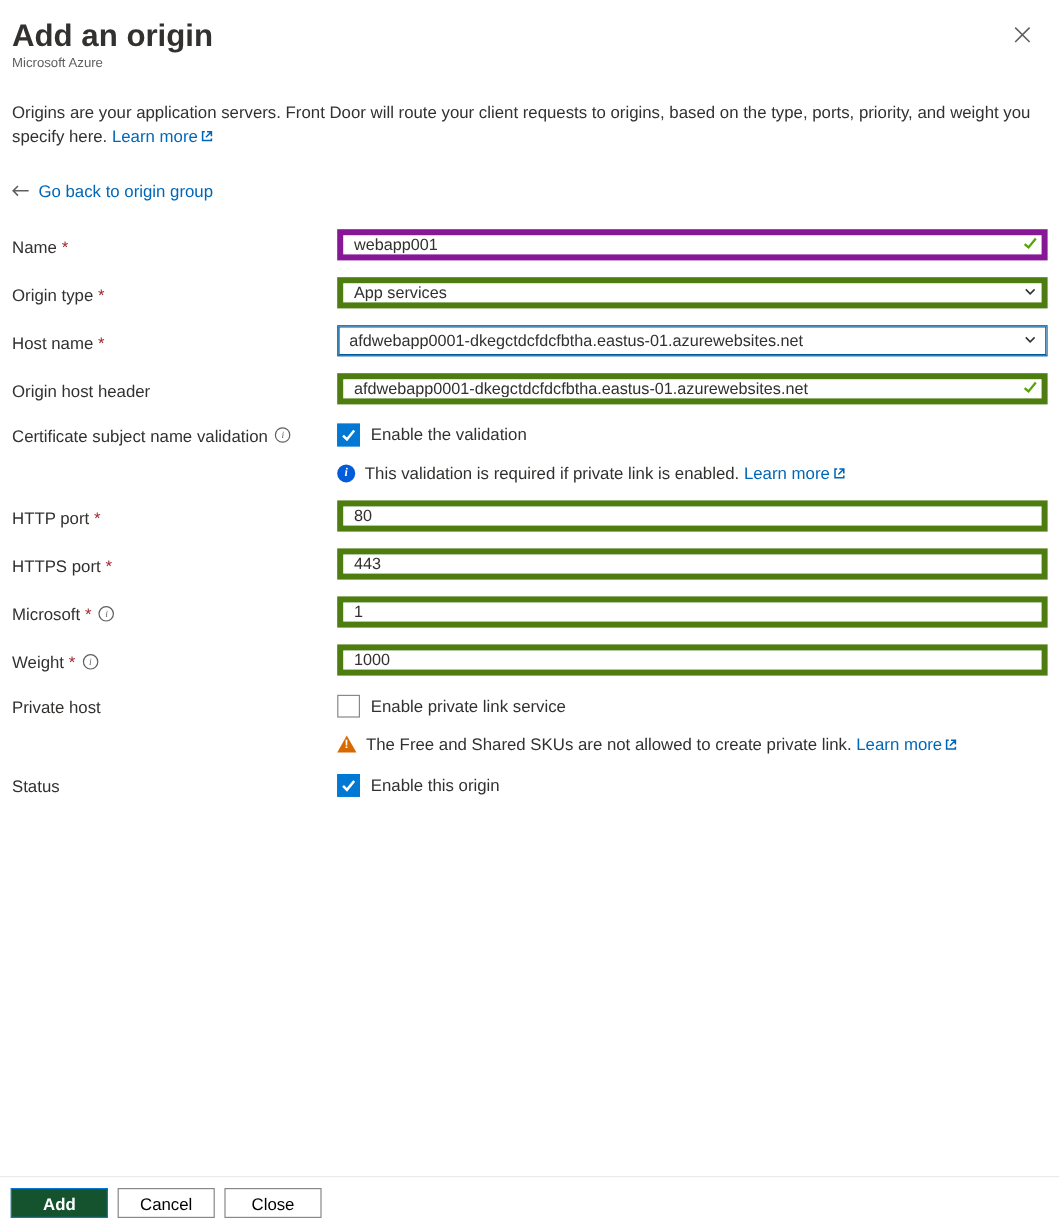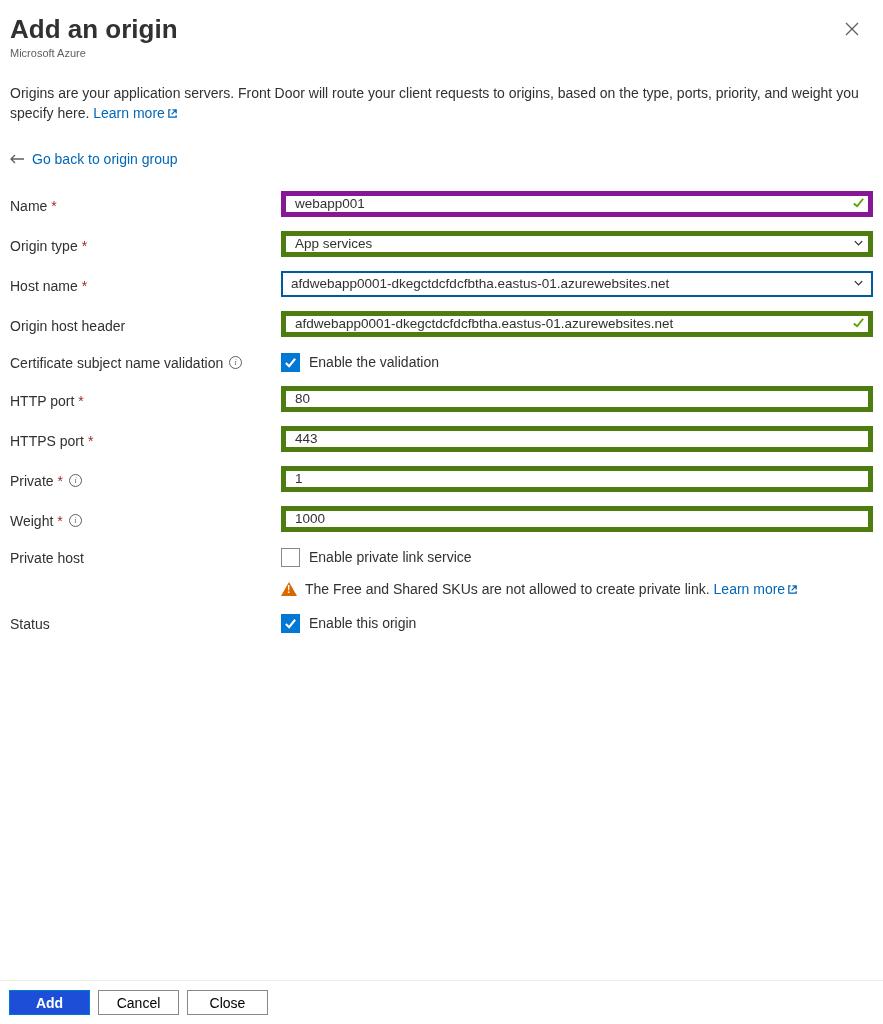--- a/index.html
+++ b/index.html
@@ -205,21 +205,21 @@
       min-width: 81px;
       height: 25px;
       border: 1px solid #8a8886;
       background: #fff;
       font-size: 14px;
       font-family: inherit;
       cursor: pointer;
       padding: 0 14px;
     }
     .btn.primary {
-      background: #1d4ed8;
+      background: #14532d;
       border-color: #0078d4;
       color: #fff;
       font-weight: 600;
     }
   </style>
 </head>
 <body>
 
 <div class="panel">
   <div class="header-row">
@@ -308,20 +308,26 @@
       <div class="cb-row">
         <span class="cb checked">
             <svg viewBox="0 0 14 14">
               <path d="M2 7.5 L5.5 11 L12 3"></path>
             </svg>
           </span>
         <span class="cb-label">Enable the validation</span>
       </div>
     </div>
   </div>
+  <div class="note-row tight">
+    <span class="info-badge"></span>
+    <span><span>This validation is required if private link is enabled. </span><a class="link"><span>Learn more</span><span class="ext-icon"><svg viewBox="0 0 12 12">
+              <path d="M4 2 H2 V10 H10 V8 M6 2 H10 V6 M10 2 L5 7"></path>
+            </svg></span></a></span>
+  </div>
 
   <div class="form-row">
     <div class="label-col">
         <span>HTTP port</span> 
         <span class="req">*</span>
       </div>
     <div class="input-col">
       <input type="text" class="txt" value="80" style="">
     </div>
   </div>
@@ -331,21 +337,21 @@
         <span>HTTPS port</span> 
         <span class="req">*</span>
       </div>
     <div class="input-col">
       <input type="text" class="txt" value="443" style="">
     </div>
   </div>
 
   <div class="form-row">
     <div class="label-col">
-        <span>Private</span> 
+        <span>Microsoft</span> 
         <span class="req">*</span> 
         <span class="info-icon">i</span>
       </div>
     <div class="input-col">
       <input type="text" class="txt" value="1" style="">
     </div>
   </div>
 
   <div class="form-row">
     <div class="label-col">

